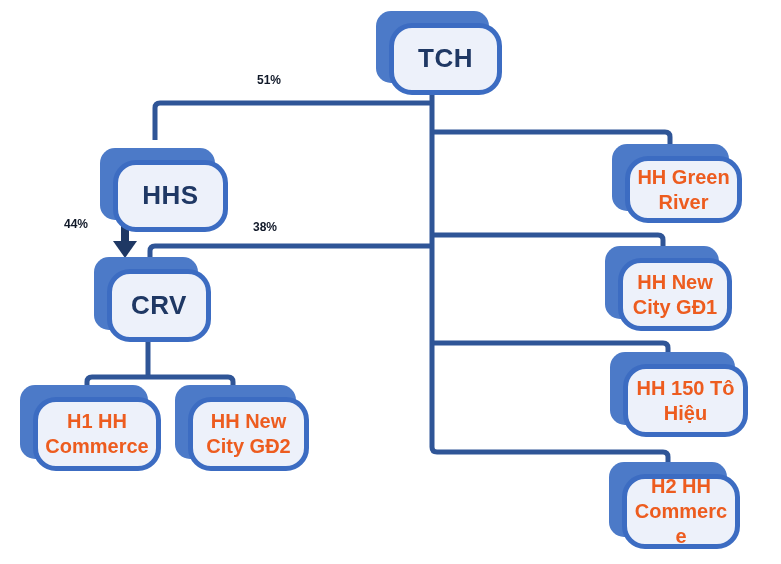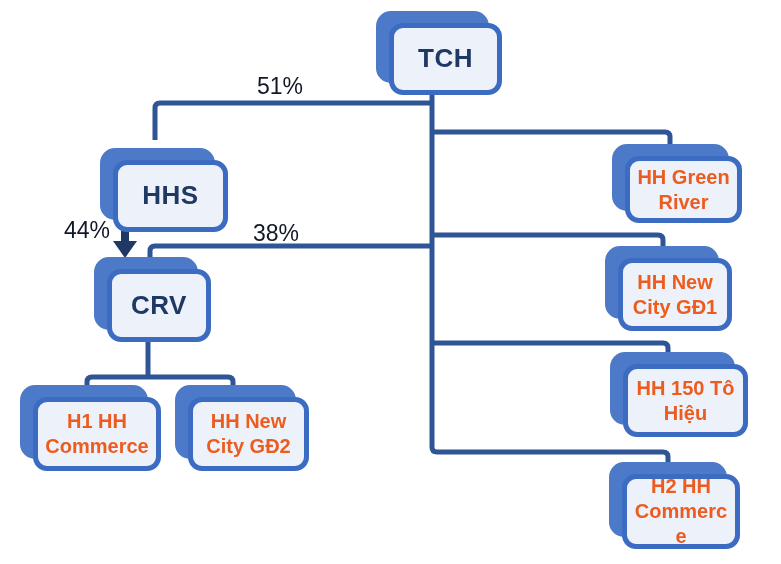--- a/index.html
+++ b/index.html
@@ -44,21 +44,21 @@
     width:100%;height:100%;
     background:var(--card-shadow-blue);
     border-radius:15px;
   }
   .node .card{
     position:relative;
     width:100%;height:100%;
     box-sizing:border-box;
     background:var(--card-fill);
     border:5px solid var(--card-border-blue);
-    border-radius:14px;
+    border-radius:23px;
     display:flex;align-items:center;justify-content:center;
     text-align:center;
   }
   .label{
     white-space:pre-line;
     line-height:1.2;
     font-weight:bold;
   }
   .parent-label{
     color:var(--parent-label-navy);
@@ -66,22 +66,22 @@
     letter-spacing:0.5px;
   }
   .child-label{
     color:var(--subsidiary-label-orange);
     font-size:20px;
     line-height:1.25;
   }
   .pct{
     position:absolute;z-index:3;
     color:var(--percent-label-dark);
-    font-weight:normal;
-    font-size:23px;
+    font-weight:bold;
+    font-size:12px;
   }
 </style>
 </head>
 <body>
 
 <div class="canvas">
 
   <svg class="connectors" width="781" height="564" viewBox="0 0 781 564">
 
     <path class="conn" d="M432,93 L432,447 Q432,452 437,452 L663,452 Q668,452 668,457 L668,485"></path>

